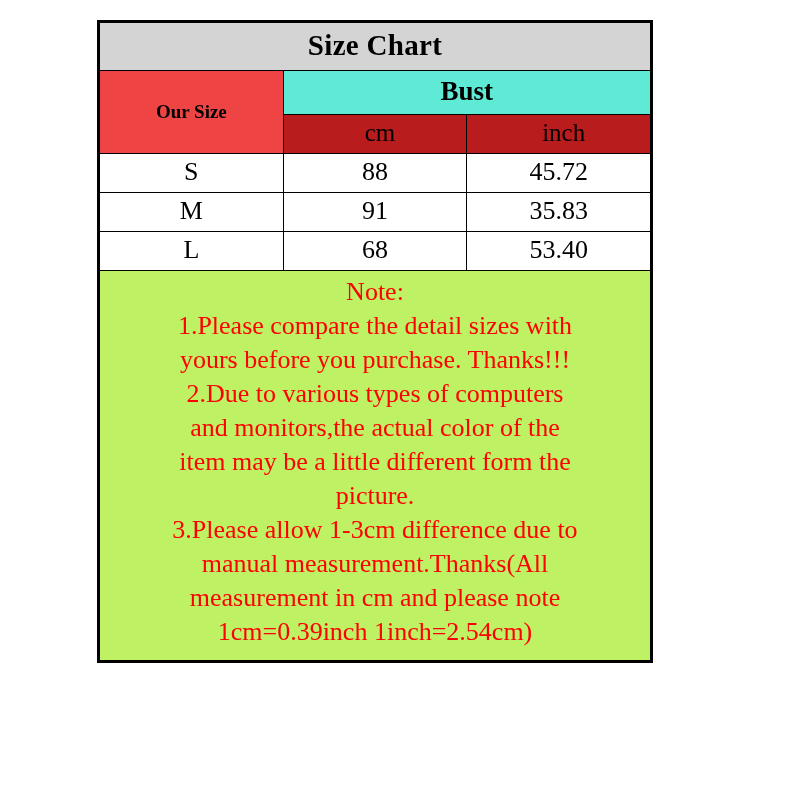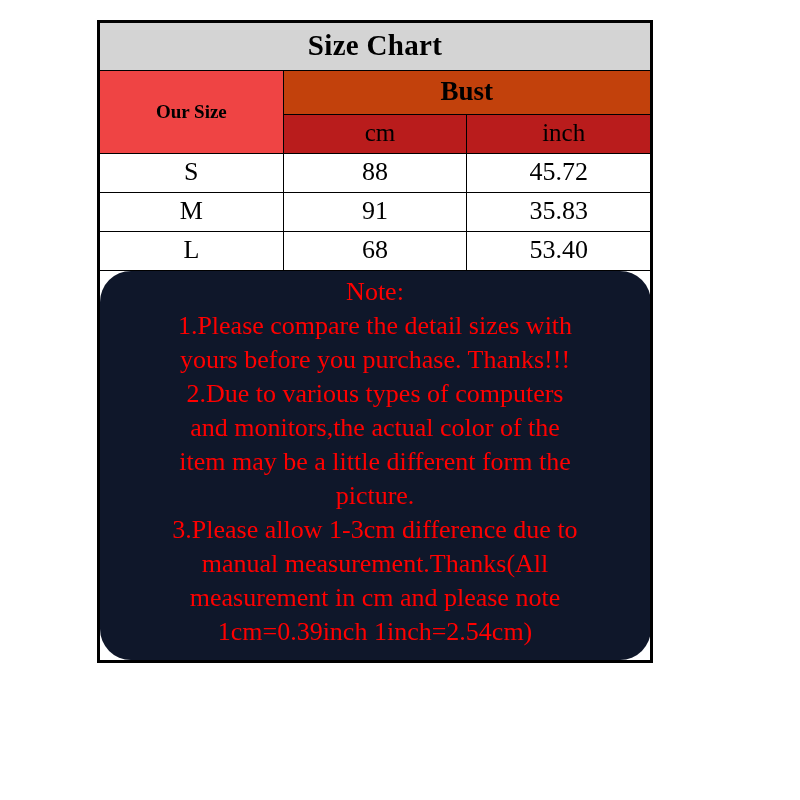--- a/index.html
+++ b/index.html
@@ -46,43 +46,42 @@
     padding: 6px 0 8px 0;
     letter-spacing: 0.3px;
   }
   .our-size-cell {
     background: #ef4444;
     font-weight: bold;
     font-size: 19px;
     width: 175px;
   }
   .bust-cell {
-    background: #c2410c;
+    background: #5eead4;
     font-weight: bold;
     font-size: 27px;
     padding: 5px 0 7px 0;
   }
   .unit-cell {
     background: #b91c1c;
     font-size: 25px;
     text-align: left;
     padding: 4px 0 6px 10px;
     font-weight: normal;
     margin-left: 34px;
   }
   .data-cell {
     font-size: 26px;
     padding: 3px 0 5px 0;
     background: #ffffff;
   }
   .note-cell {
-    background: #0f172a;
+    background: #bef264;
     padding: 4px 8px 10px 8px;
     border-top: 1px solid #000000;
-    border-radius: 31px;
   }
   .note-block {
     color: #ff0000;
     font-size: 26px;
     line-height: 1.31;
     text-align: center;
   }
   .note-heading {
     font-size: 26px;
   }

